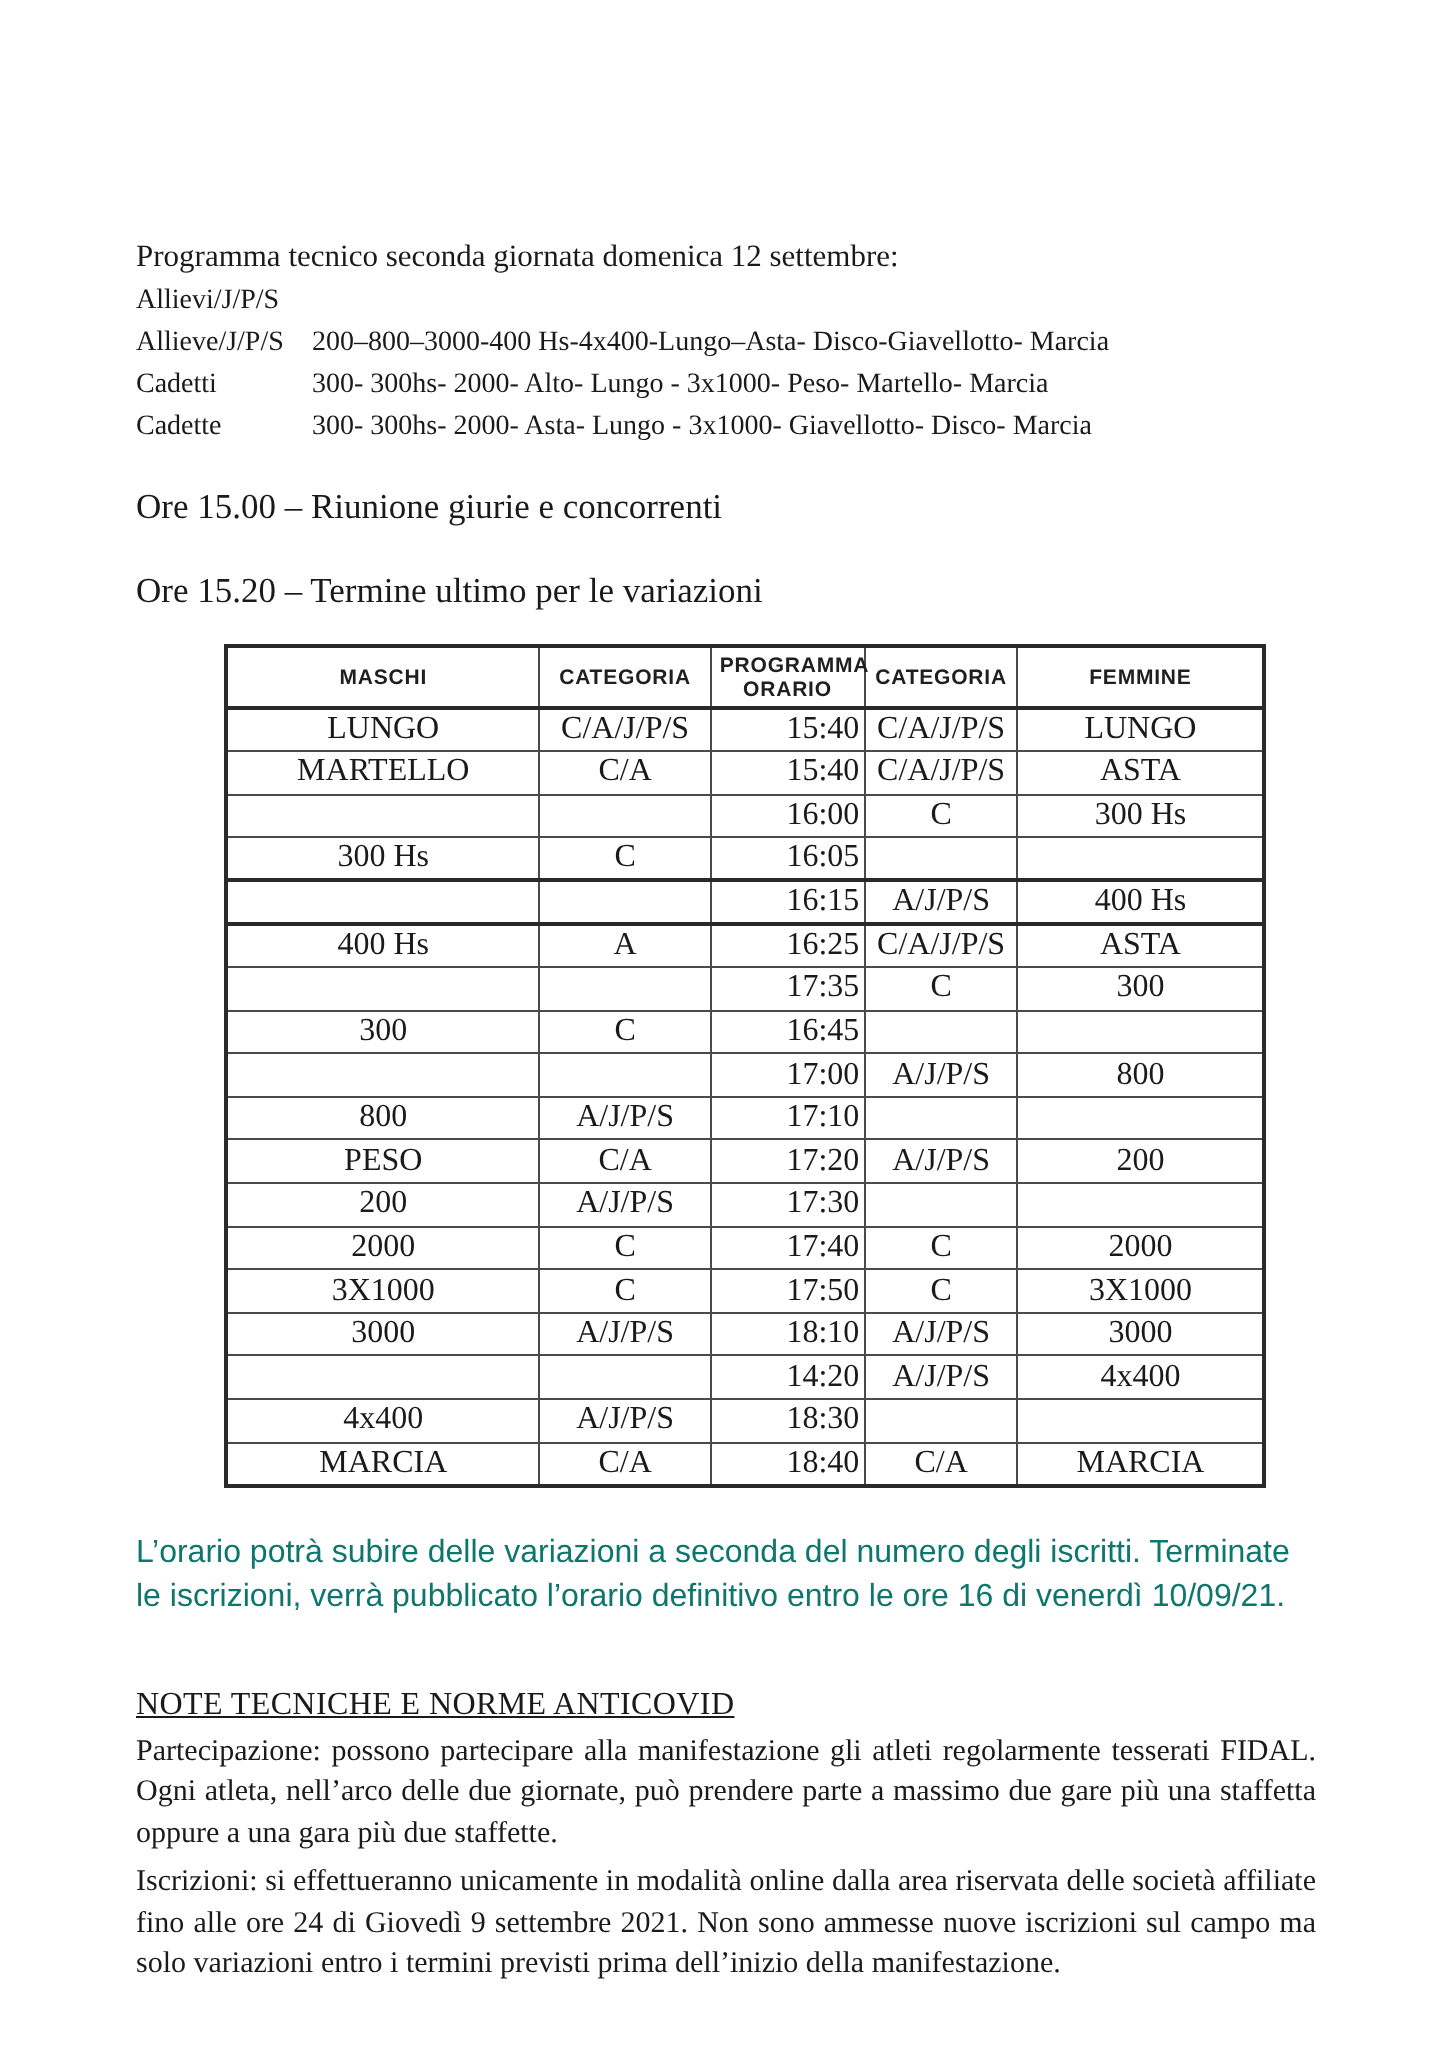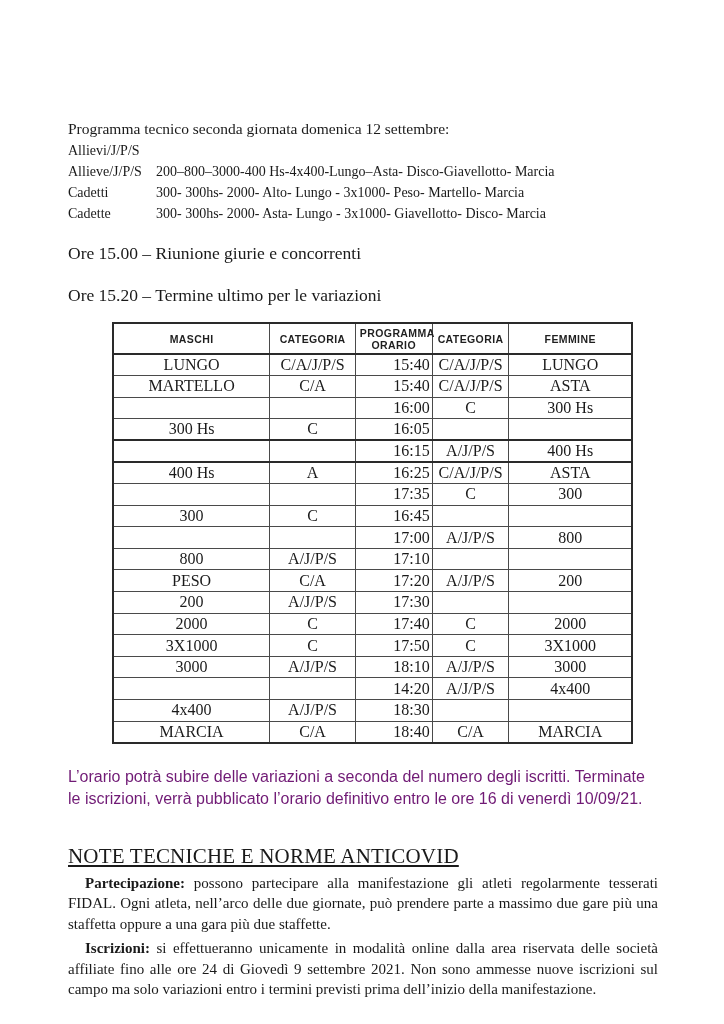--- a/index.html
+++ b/index.html
@@ -71,36 +71,36 @@
     padding-left: 9px;
   }
   table.events-table tr.thick-bottom td { border-bottom: 2px solid #2a2a2a; }
   
   .notice-paragraph {
     margin-top: 22px;
     width: 592px;
     font-family: "Liberation Sans", "DejaVu Sans", sans-serif;
     font-size: 16px;
     line-height: 22px;
-    color: #701a75;
+    color: #0f766e;
   }
   .notes-heading {
     margin-top: 34px;
-    font-size: 21px;
+    font-size: 16px;
     text-decoration: underline;
     letter-spacing: 0.2px;
   }
   .note-paragraph {
     margin-top: 4px;
     width: 590px;
     font-size: 15px;
     line-height: 20.5px;
     text-align: justify;
   }
-  .note-paragraph .label { font-weight: bold; margin-left: 17px; }
+  .note-paragraph .label { font-weight: normal; }
 </style>
 </head>
 <body>
 
 <div class="page">
 
   <p class="intro-title">Programma tecnico seconda giornata domenica 12 settembre:</p>
 
   <div class="program-line">
     <span class="cat">Allievi/J/P/S</span>

